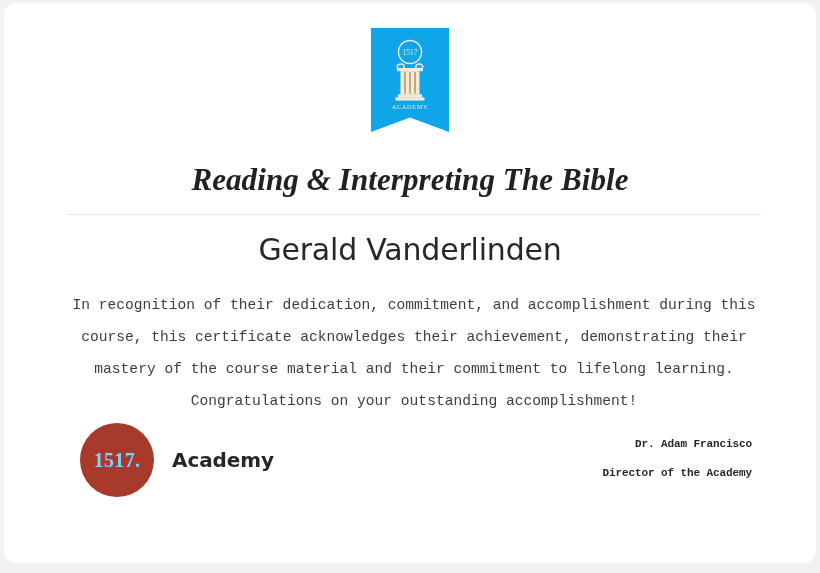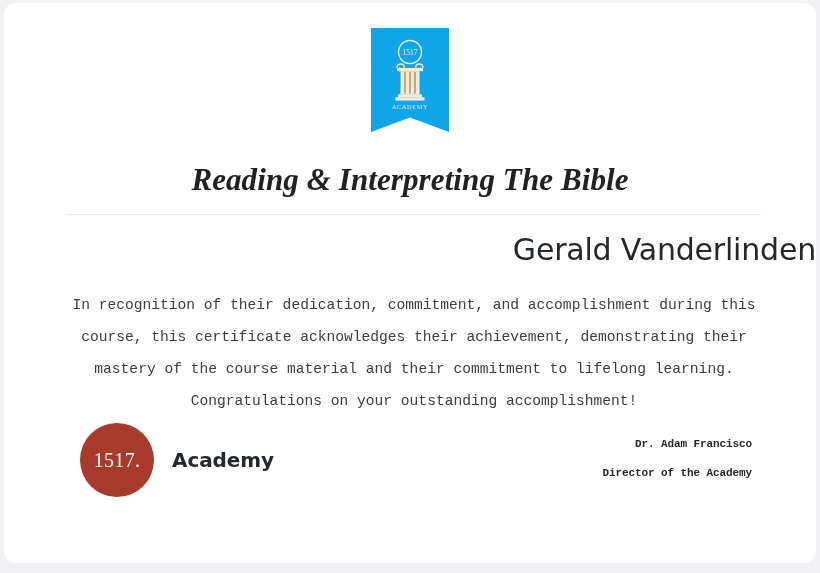--- a/index.html
+++ b/index.html
@@ -74,21 +74,21 @@
     height: 1px;
     background: #e8e8ea;
   }
 
   
   .recipient-name {
     position: absolute;
     left: 0;
     right: 0;
     top: 226px;
-    text-align: right;
+    text-align: center;
     font-family: "DejaVu Sans", "Liberation Sans", sans-serif;
     font-weight: normal;
     font-size: 30px;
     color: #25282b;
     line-height: 42px;
     letter-spacing: -0.2px;
   }
 
   
   .cert-body {
@@ -123,22 +123,23 @@
     height: 74px;
     border-radius: 50%;
     background: #a73a2a;
     display: flex;
     align-items: center;
     justify-content: center;
   }
   .brand-seal-text {
     font-family: "Liberation Serif", "DejaVu Serif", serif;
     font-size: 20px;
-    color: #ffffff;
+    color: #7dd3fc;
     letter-spacing: 0.3px;
+    font-weight: bold;
   }
   .brand-word {
     margin-left: 18px;
     font-family: "DejaVu Sans", "Liberation Sans", sans-serif;
     font-weight: bold;
     font-size: 20px;
     color: #25282b;
     letter-spacing: -0.1px;
   }
 

